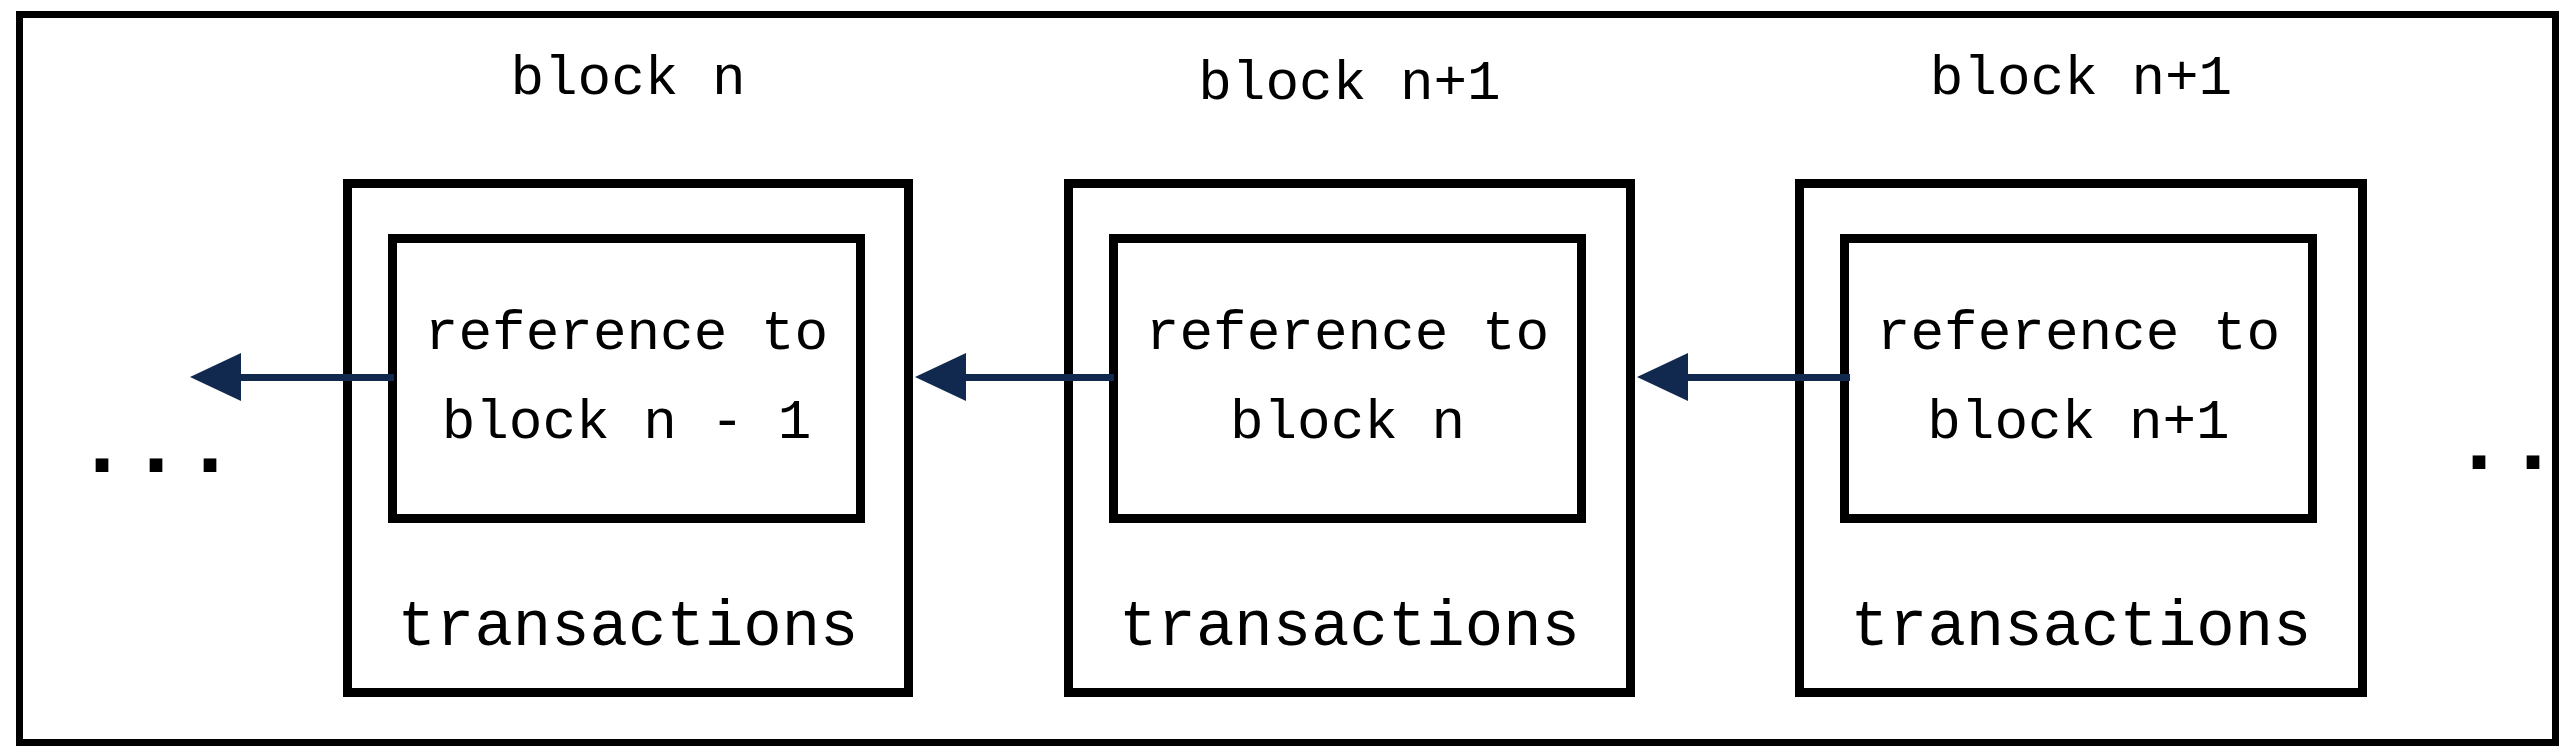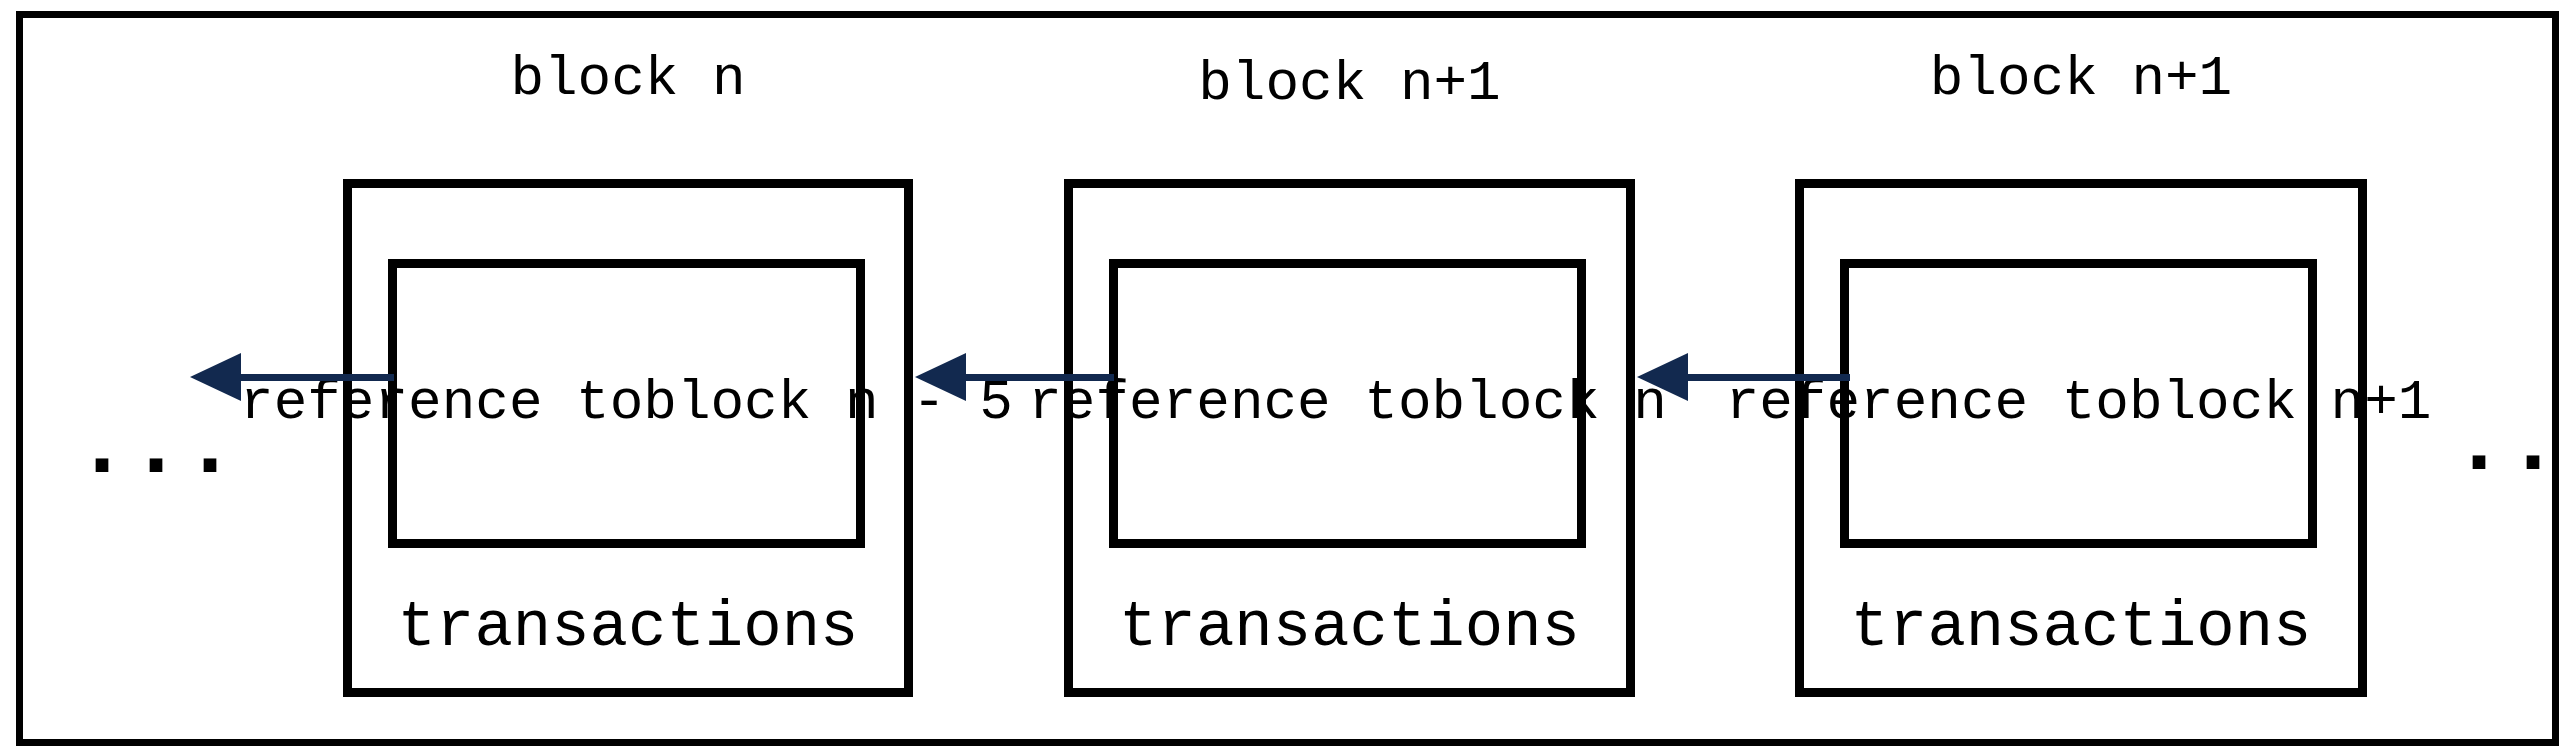--- a/index.html
+++ b/index.html
@@ -48,25 +48,24 @@
   .b1{left:1064px;width:571px;}
   .b2{left:1795px;width:572px;}
   
   .refbox{
     position:absolute;
     left:36px;top:46px;           
     width:477px;height:289px;
     border:9.4px solid var(--line-color);
     box-sizing:border-box;
     display:flex;
-    flex-direction:row;
+    flex-direction:column;
     align-items:center;
     justify-content:center;
     text-align:center;
-    margin-top:25px;
   }
   .refline{
     display:block;
     font-size:56px;
     line-height:89px;
     white-space:nowrap;
   }
   .footer{
     position:absolute;
     left:0;top:409px;             
@@ -118,21 +117,21 @@
 
   <div class="frame"></div>
 
   <div class="title t0">block n</div>
   <div class="title t1">block n+1</div>
   <div class="title t2">block n+1</div>
 
   <div class="block b0">
     <div class="refbox">
       <span class="refline">reference to</span>
-      <span class="refline">block n - 5</span>
+      <span class="refline">block n - 1</span>
     </div>
     <div class="footer">transactions</div>
   </div>
 
   <div class="block b1">
     <div class="refbox">
       <span class="refline">reference to</span>
       <span class="refline">block n</span>
     </div>
     <div class="footer">transactions</div>

